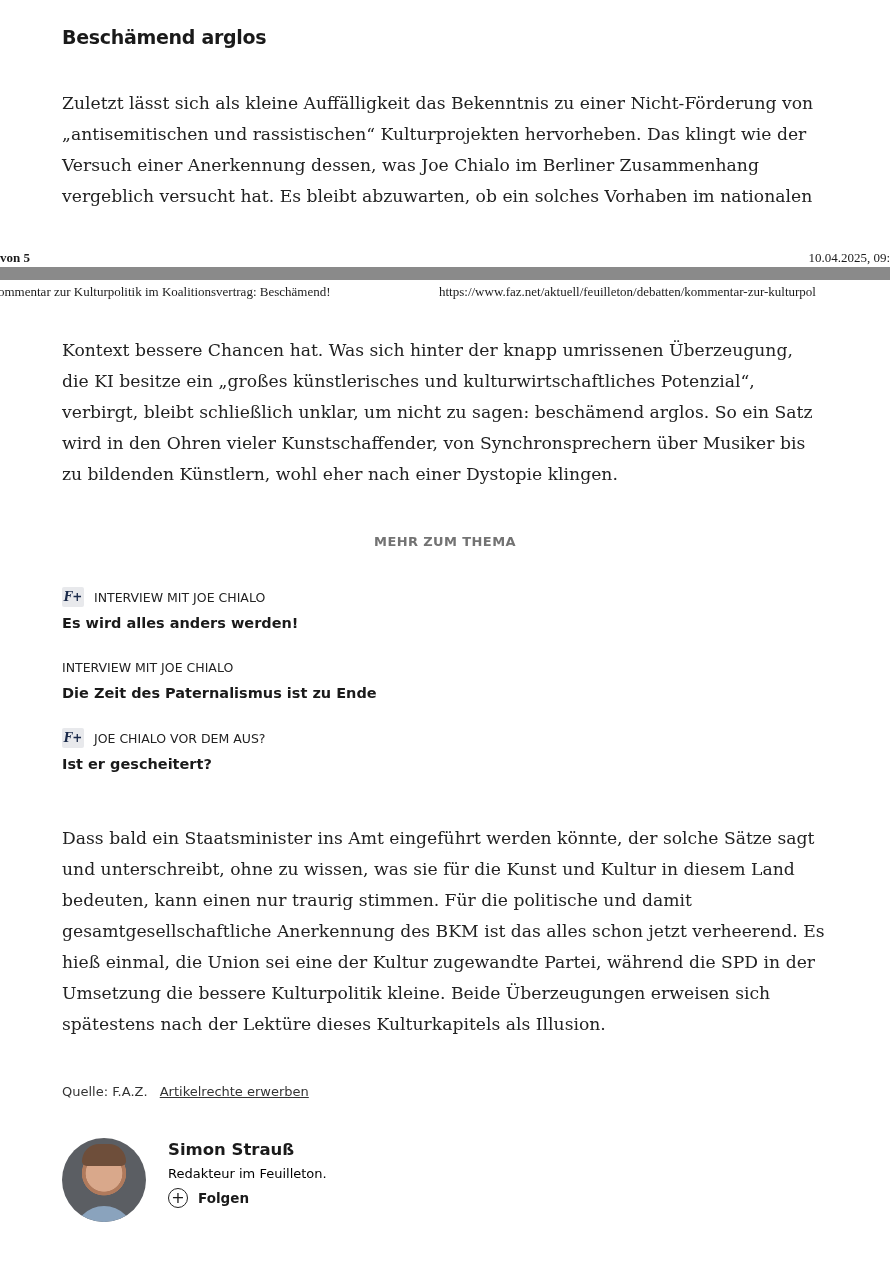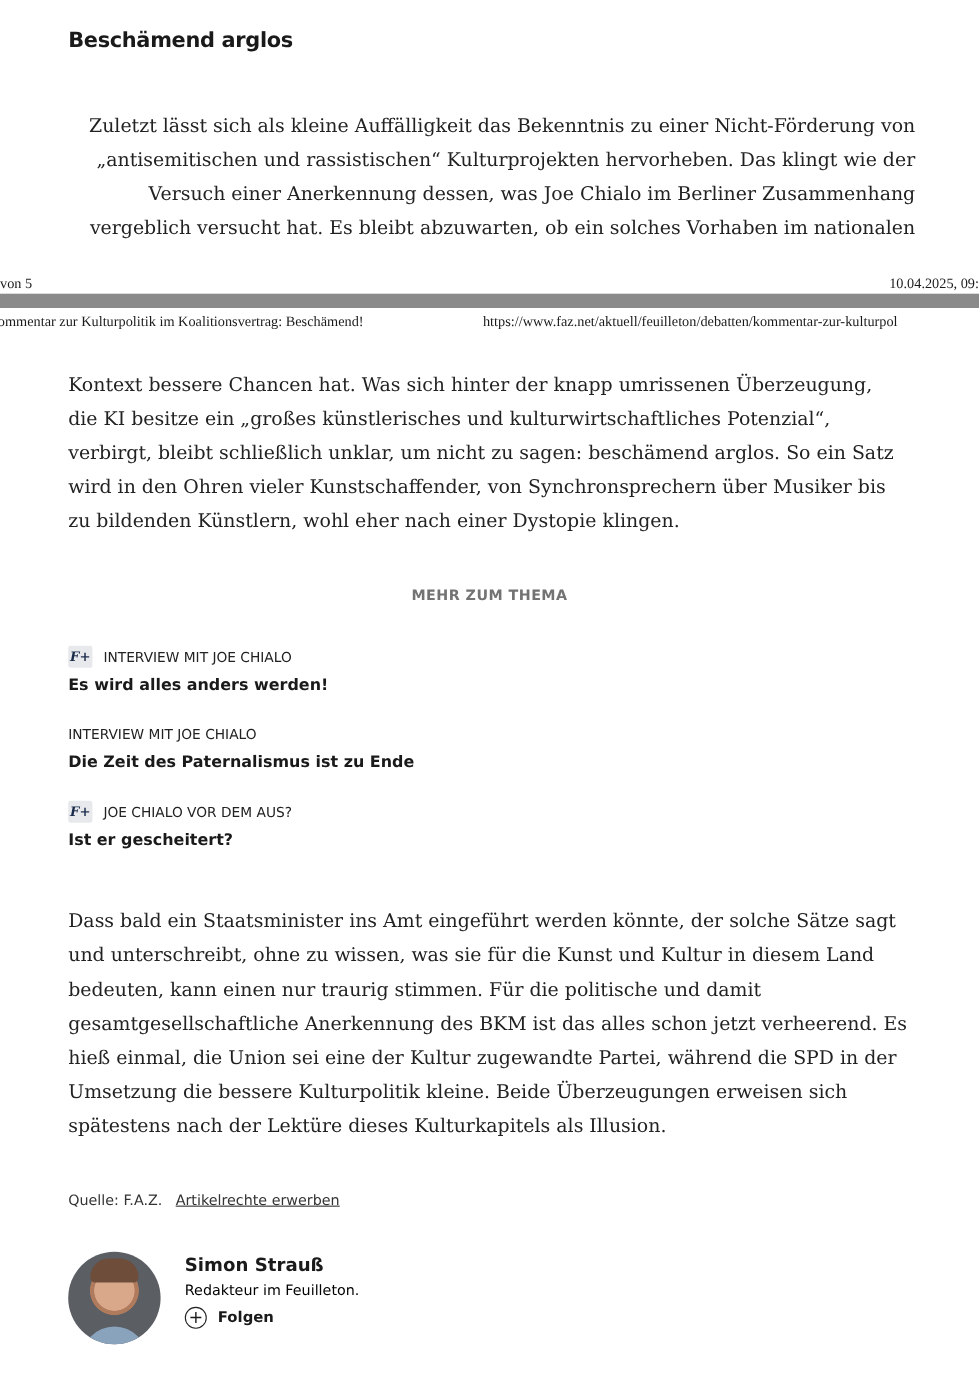--- a/index.html
+++ b/index.html
@@ -5,21 +5,21 @@
   html, body { margin: 0; padding: 0; }
   body { width: 890px; height: 1270px; background: #ffffff; position: relative; overflow: hidden; color: #1a1a1a; }
   .sans { font-family: "DejaVu Sans", "Liberation Sans", sans-serif; }
   .serif { font-family: "DejaVu Serif", "Liberation Serif", serif; }
   .times { font-family: "Liberation Serif", serif; }
   .abs { position: absolute; }
   .h2 { left: 62px; top: 26px; font-size: 19px; font-weight: bold; letter-spacing: -0.3px; }
   .para { left: 62px; width: 770px; font-size: 17.2px; line-height: 31px; color: #222; }
   .para span { display: block; white-space: nowrap; }
   .pagebar-top { left: 0; top: 250px; width: 890px; height: 16px; font-size: 13px; }
-  .pagebar-top .l { position: absolute; left: 0; top: 0; }
+  .pagebar-top .l { position: absolute; left: 0; top: 0; font-weight: bold; }
   .pagebar-top .r { position: absolute; right: 0; top: 0; }
   .gray { left: 0; top: 267px; width: 890px; height: 13px; background: #8a8a8a; }
   .pagebar-bot { left: 0; top: 284px; width: 890px; height: 16px; font-size: 13px; white-space: nowrap; }
   .pagebar-bot .l { position: absolute; left: -2px; top: 0; }
   .pagebar-bot .r { position: absolute; left: 439px; top: 0; }
   .mehr { left: 0; width: 890px; top: 534px; text-align: center; font-size: 13px; font-weight: bold; letter-spacing: 0.4px; color: #737373; }
   .teaser { left: 62px; }
   .kicker { display: flex; align-items: center; font-size: 12.5px; color: #222; height: 20px; }
   .fplus { display: inline-flex; align-items: center; justify-content: center; width: 22px; height: 20px; background: #e8e9ec; border-radius: 2px; font-family: "DejaVu Serif", serif; font-size: 12px; color: #1a2a4a; margin-right: 10px; font-style: italic; font-weight: bold; }
   .ttitle { font-size: 14.5px; font-weight: bold; margin-top: 8px; color: #1a1a1a; cursor: pointer; }
@@ -31,21 +31,21 @@
   .author-name { left: 168px; top: 1140px; font-size: 16.5px; font-weight: bold; }
   .author-role { left: 168px; top: 1166px; font-size: 13px; color: #000000; }
   .follow { left: 168px; top: 1188px; display: flex; align-items: center; font-size: 13.5px; font-weight: bold; cursor: pointer; }
   .follow .plus { width: 20px; height: 20px; border: 1.6px solid #222; border-radius: 50%; display: inline-flex; align-items: center; justify-content: center; font-size: 16px; font-weight: normal; margin-right: 10px; box-sizing: border-box; line-height: 1; }
 </style>
 </head>
 <body>
 
 <div class="abs h2 sans">Beschämend arglos</div>
 
-<div class="abs para serif" style="top:100px;text-align:right;">
+<div class="abs para serif" style="top:88px;">
   <span>Zuletzt lässt sich als kleine Auffälligkeit das Bekenntnis zu einer Nicht-Förderung von</span>
   <span>„antisemitischen und rassistischen“ Kulturprojekten hervorheben. Das klingt wie der</span>
   <span>Versuch einer Anerkennung dessen, was Joe Chialo im Berliner Zusammenhang</span>
   <span>vergeblich versucht hat. Es bleibt abzuwarten, ob ein solches Vorhaben im nationalen</span>
 </div>
 
 <div class="abs pagebar-top times">
   <span class="l">von 5</span>
   <span class="r">10.04.2025, 09:</span>
 </div>

